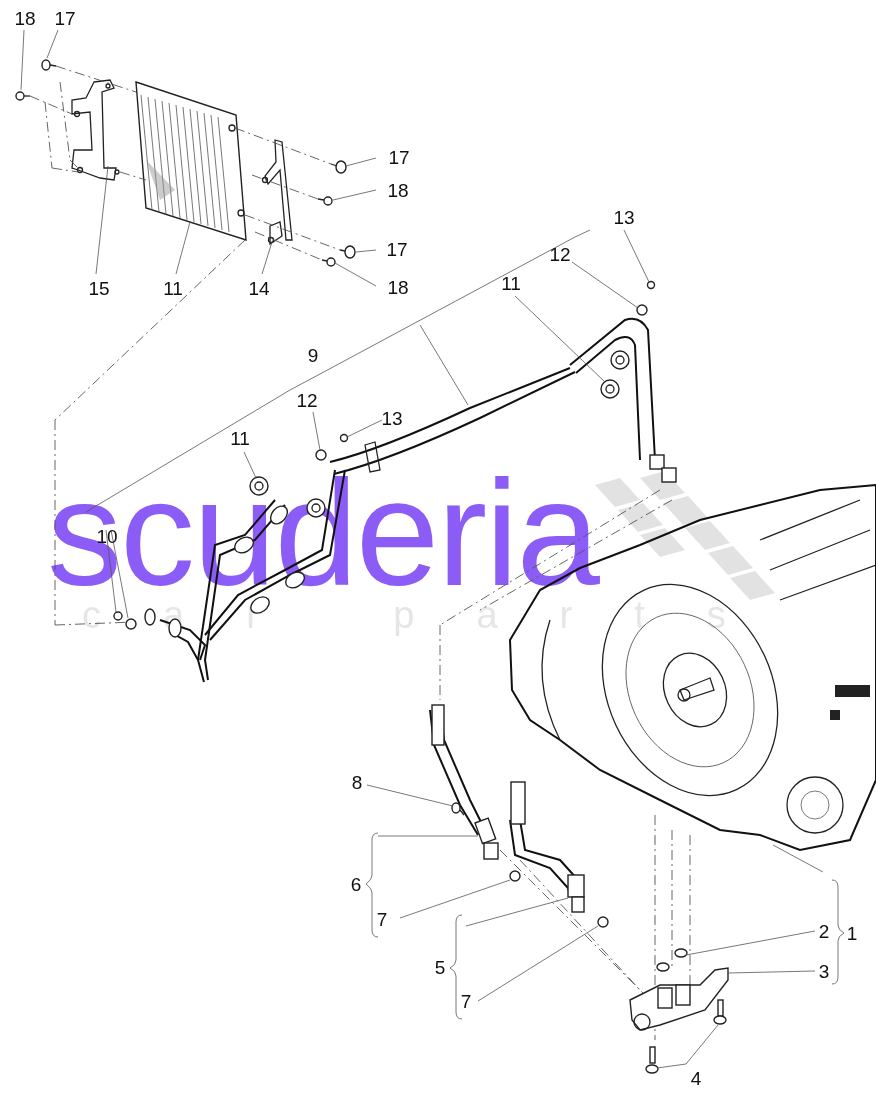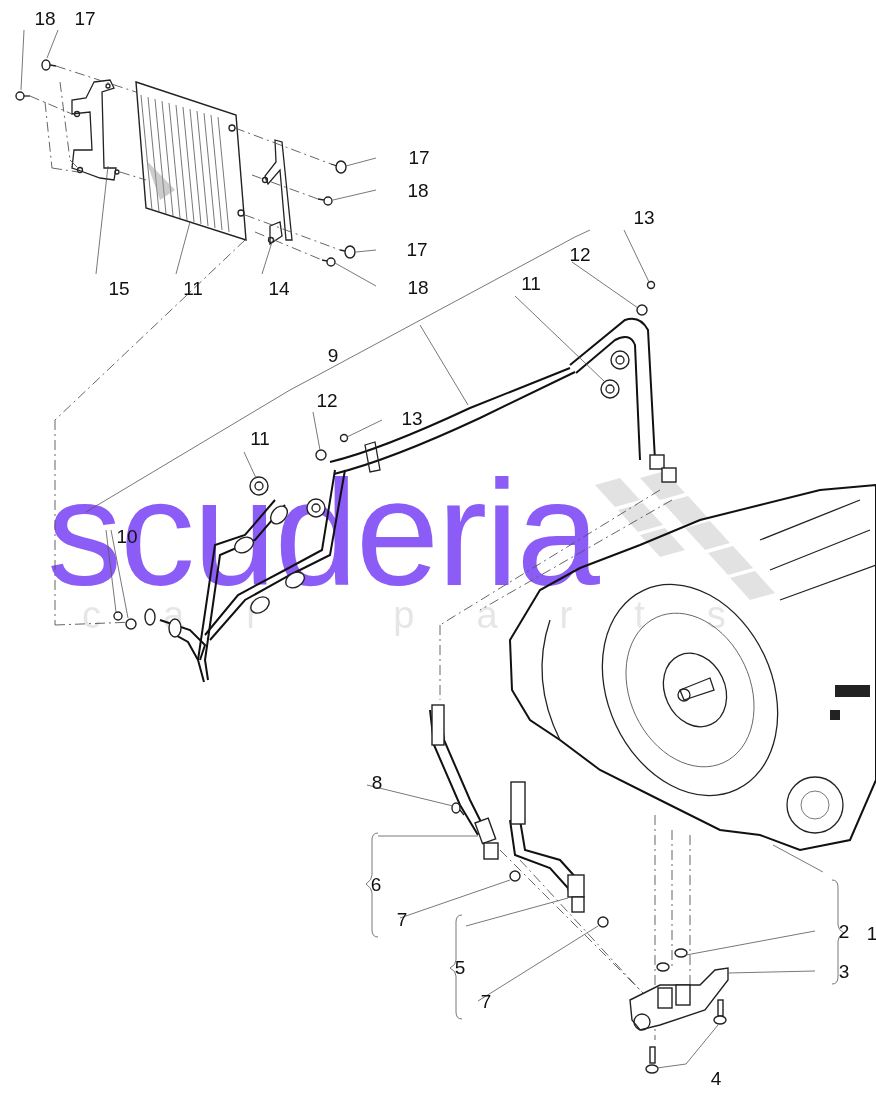--- a/index.html
+++ b/index.html
@@ -1,20 +1,20 @@
 <!DOCTYPE html>
 <html><head>
 <meta charset="utf-8">
 <style>
   html,body{margin:0;padding:0;background:#ffffff;}
   body{width:876px;height:1100px;position:relative;overflow:hidden;font-family:"Liberation Sans",sans-serif;}
   #diagram{position:absolute;left:0;top:0;width:876px;height:1100px;}
   .wm-main{position:absolute;left:47px;top:458px;font-family:"Liberation Sans",sans-serif;font-size:150px;font-weight:400;color:#8b5cf6;letter-spacing:-2px;line-height:1;pointer-events:none;}
   .wm-sub{position:absolute;left:82px;top:596px;font-family:"Liberation Sans",sans-serif;font-size:38px;color:#e6e6e6;letter-spacing:62px;line-height:1;pointer-events:none;}
-  .lbl{position:absolute;font-size:19px;color:#111;line-height:1;transform:translate(-50%,-50%);white-space:nowrap;margin-left:20px;}
+  .lbl{position:absolute;font-size:19px;color:#111;line-height:1;transform:translate(-50%,-50%);white-space:nowrap;}
   svg .ln{fill:none;stroke:#222;stroke-width:1.3;}
   svg .thin{fill:none;stroke:#555;stroke-width:0.8;}
   svg .dash{fill:none;stroke:#555;stroke-width:0.9;stroke-dasharray:10 4 2 4;}
   svg .thick{fill:none;stroke:#111;stroke-width:2;}
   svg .fill{fill:#fff;stroke:#222;stroke-width:1.4;}
 </style>
 </head>
 <body>
 
 <div class="wm-main">scuderia</div>

